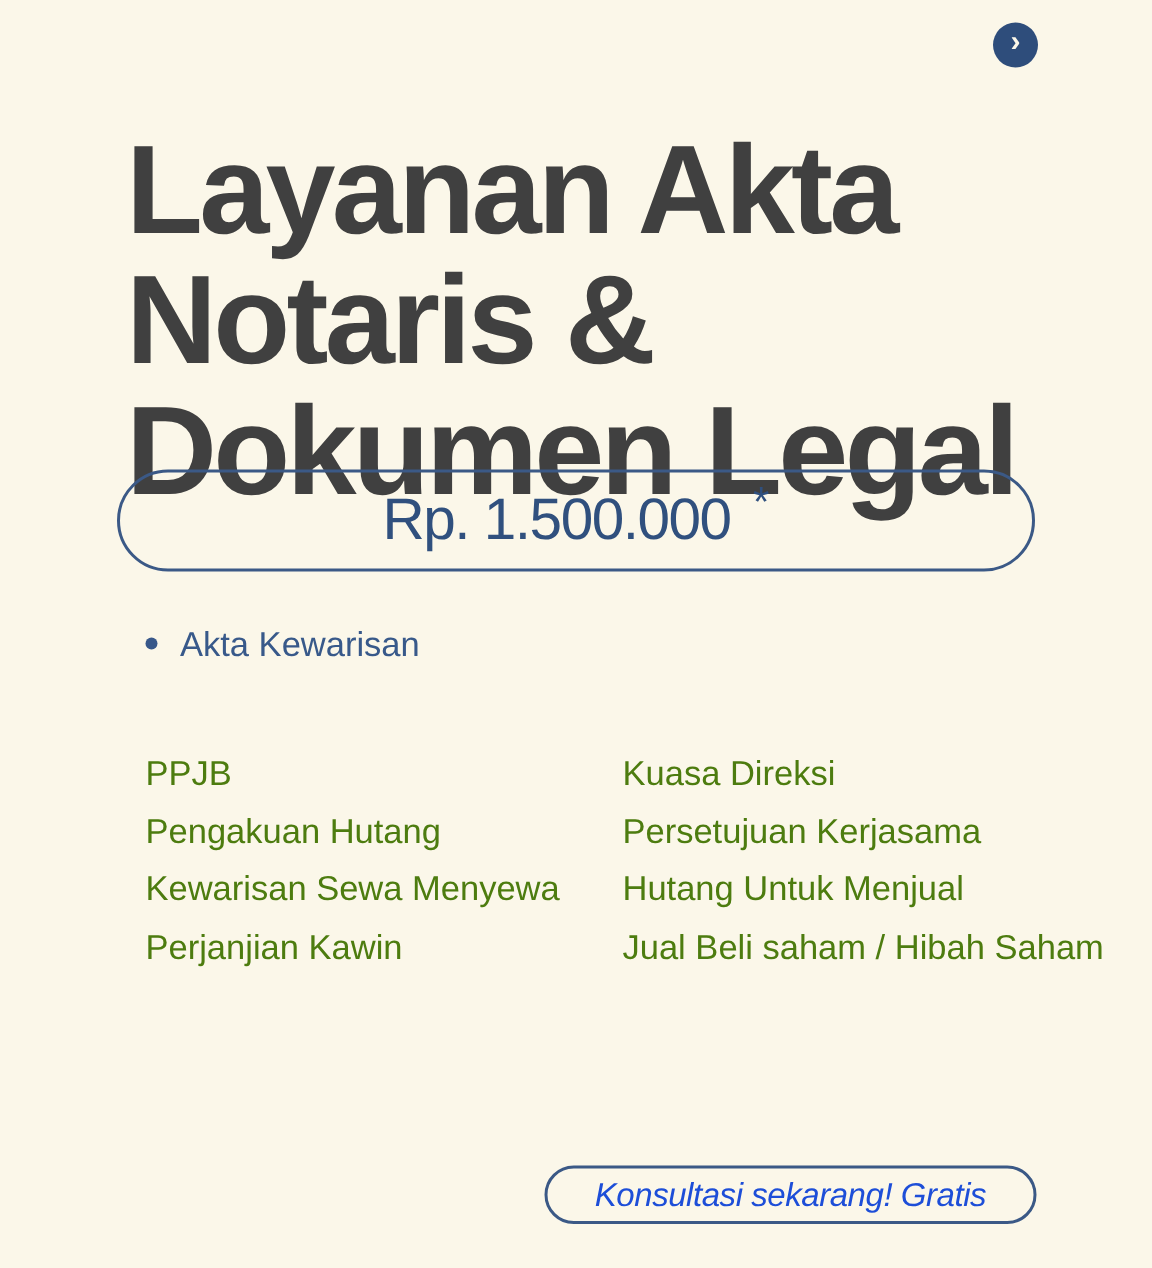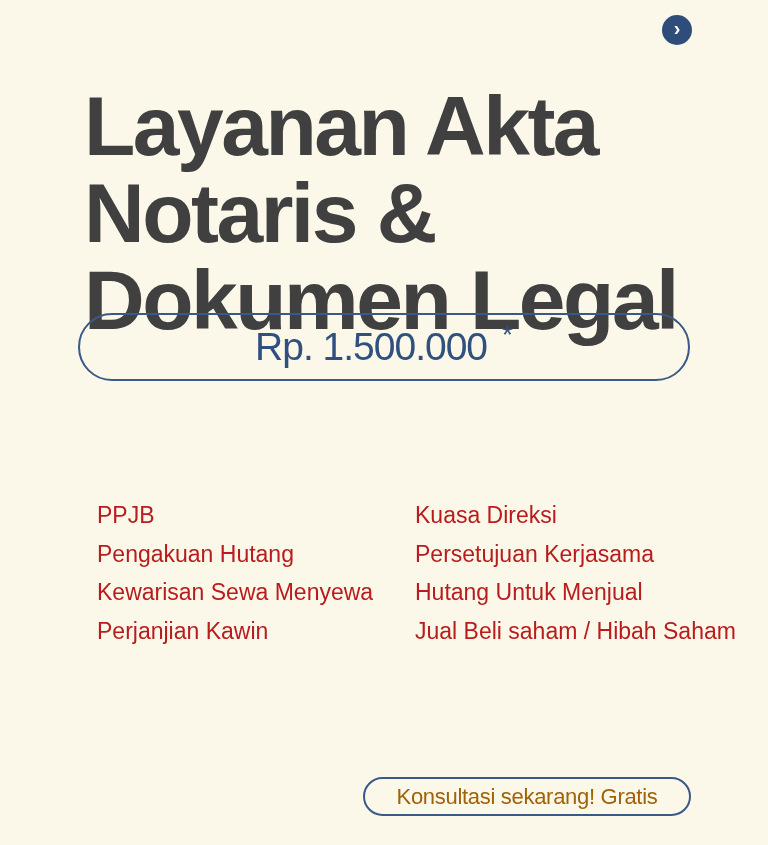--- a/index.html
+++ b/index.html
@@ -111,21 +111,21 @@
     top: 496px;
     margin: 0;
     padding: 0;
     list-style: none;
   }
   .services-col.left  { left: 97px; }
   .services-col.right { left: 415px; }
   .services-col li {
     font-size: 23px;
     line-height: 38.5px;
-    color: #b91c1c;
+    color: #4d7c0f;
     white-space: nowrap;
   }
 
   
   .cta-btn {
     position: absolute;
     left: 363px;
     top: 777px;
     width: 328px;
     height: 39px;
@@ -133,21 +133,22 @@
     border-radius: 999px;
     box-sizing: border-box;
     display: flex;
     align-items: center;
     justify-content: center;
     background: transparent;
     cursor: pointer;
   }
   .cta-btn span {
     font-size: 22px;
-    color: #a16207;
+    font-style: italic;
+    color: #1d4ed8;
     letter-spacing: -0.3px;
   }
 </style>
 </head>
 <body>
 
 <div class="slide">
 
   <div class="next-btn">
     <span class="chev">›</span>
@@ -156,20 +157,24 @@
   <h1 class="headline">Layanan Akta
 Notaris &amp;
 Dokumen Legal</h1>
 
   <div class="price-pill">
     <span class="price-amount">Rp. 1.500.000</span>
     <span class="price-asterisk">*</span>
   </div>
 
   <ul class="bullets">
+    <li>
+      <span class="bullet-dot"></span>
+      <span>Akta Kewarisan</span>
+    </li>
   </ul>
 
   <ul class="services-col left">
     <li>PPJB</li>
     <li>Pengakuan Hutang</li>
     <li>Kewarisan Sewa Menyewa</li>
     <li>Perjanjian Kawin</li>
   </ul>
 
   <ul class="services-col right">

